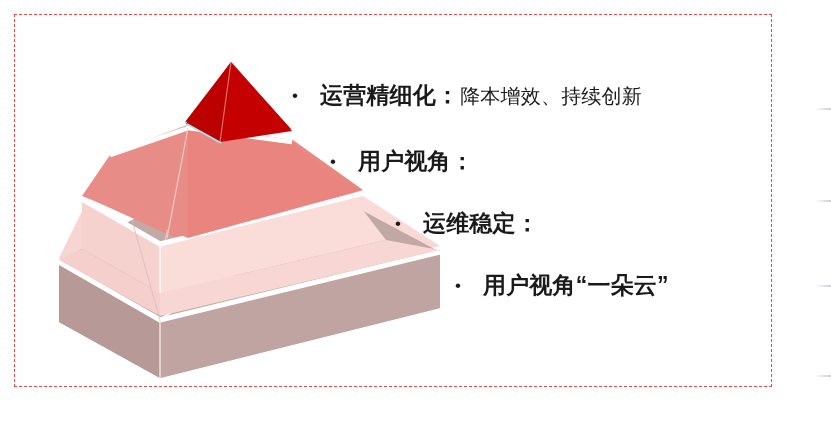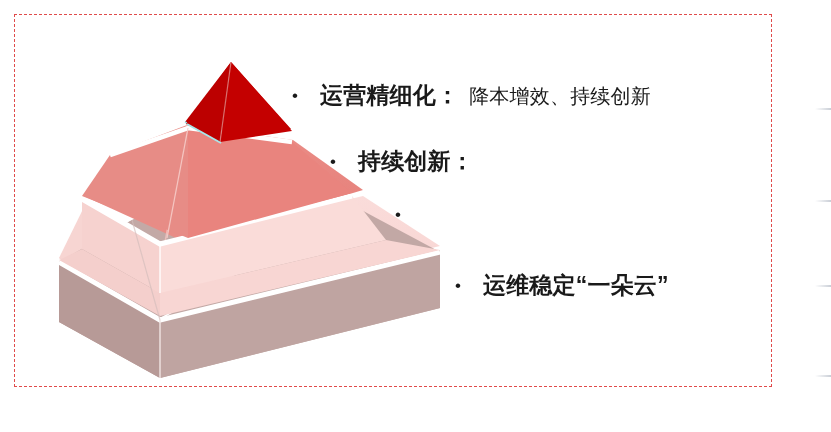--- a/index.html
+++ b/index.html
@@ -71,21 +71,21 @@
   }
   .bullet-head {
     font-weight: bold;
     font-size: 23px;
     letter-spacing: 0.2px;
   }
   .bullet-body {
     font-weight: normal;
     font-size: 20px;
     letter-spacing: 0.2px;
-    margin-left: 10px;
+    margin-left: 1px;
   }
   .row-1 { left: 292px; top: 80px; }
   .row-2 { left: 330px; top: 146px; }
   .row-3 { left: 395px; top: 208px; }
   .row-4 { left: 455px; top: 270px; }
   .row-4 .bullet-head { font-size: 23px; }
 </style>
 </head>
 <body>
 
@@ -204,30 +204,31 @@
   <div id="bullets">
 
     <div class="bullet-row row-1">
       <span class="bullet-dot">•</span>
       <span class="bullet-head">运营精细化：</span>
       <span class="bullet-body">降本增效、持续创新</span>
     </div>
 
     <div class="bullet-row row-2">
       <span class="bullet-dot">•</span>
-      <span class="bullet-head">持续创新：</span>
+      <span class="bullet-head">用户视角：</span>
     </div>
 
     <div class="bullet-row row-3">
       <span class="bullet-dot">•</span>
+      <span class="bullet-head">运维稳定：</span>
     </div>
 
     <div class="bullet-row row-4">
       <span class="bullet-dot">•</span>
-      <span class="bullet-head">运维稳定“一朵云”</span>
+      <span class="bullet-head">用户视角“一朵云”</span>
       <span class="bullet-body"></span>
     </div>
   </div>
 
   <div id="frame"></div>
 
   <div class="edge-tick" style="top:108px;"></div>
   <div class="edge-tick" style="top:200px;"></div>
   <div class="edge-tick" style="top:285px;"></div>
   <div class="edge-tick" style="top:375px;"></div>

